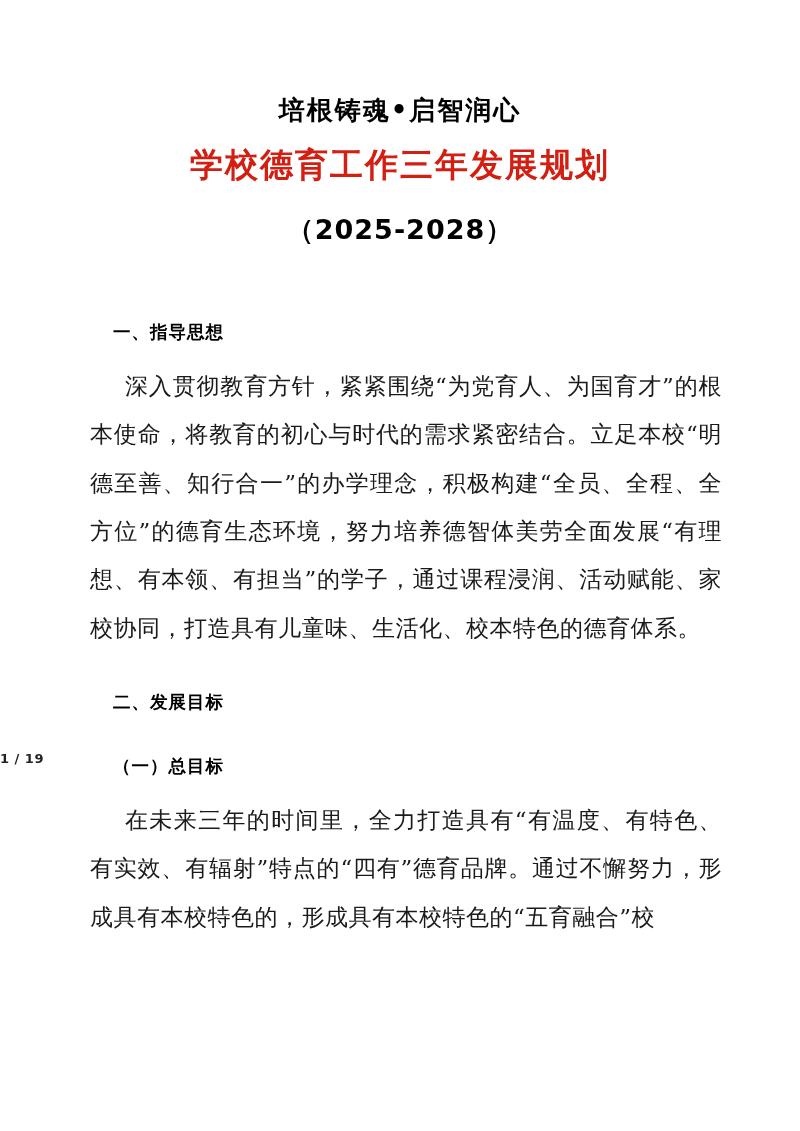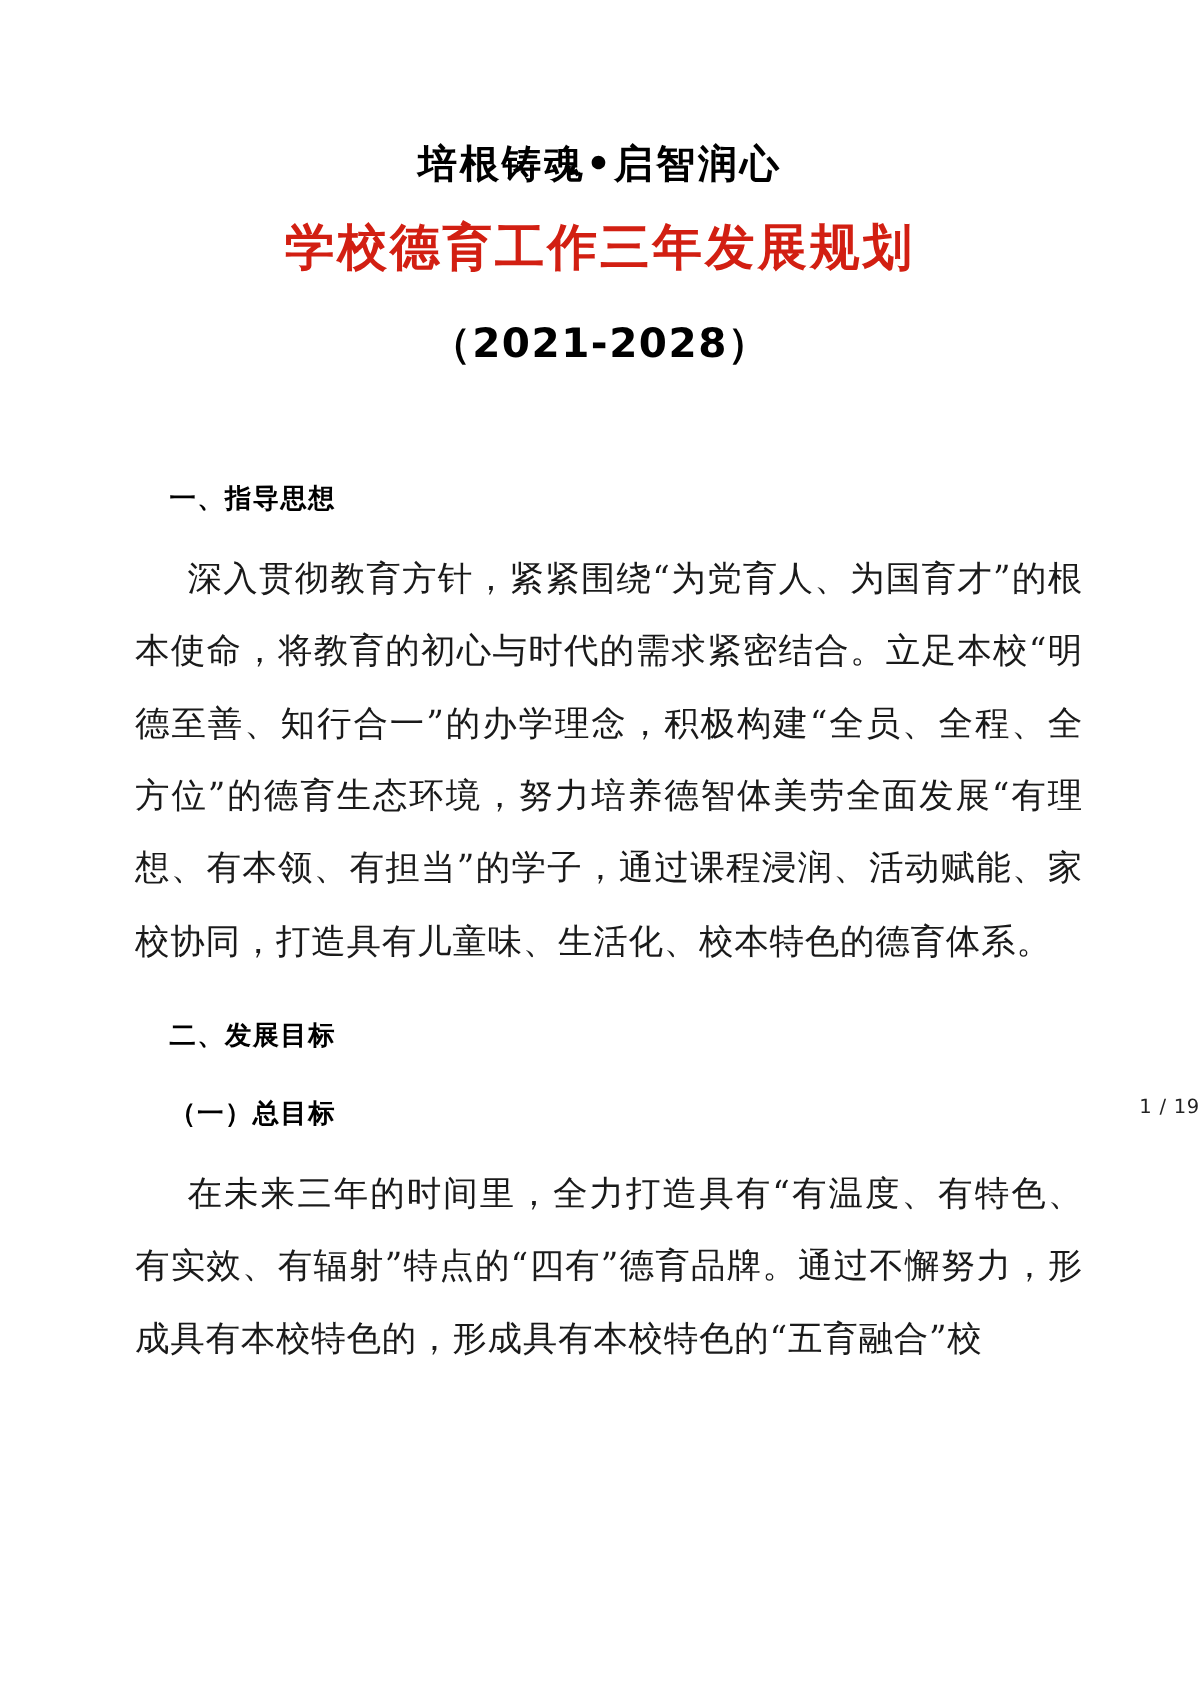--- a/index.html
+++ b/index.html
@@ -60,54 +60,54 @@
     font-family: Liberation Serif, serif;
     font-weight: bold;
     font-size: 17.5px;
     color: #000000;
     margin: 0 0 16px 0;
     text-indent: 35px;
     letter-spacing: 1px;
     line-height: 1.6;
   }
   .heading.sub {
-    margin-top: 24px;
+    margin-top: 36px;
   }
   .para {
     font-family: "DejaVu Serif", "Liberation Serif", serif;
     font-size: 23px;
     color: #1a1a1a;
     line-height: 2.1;
     margin: 0 0 6px 12px;
     text-indent: 35px;
     text-align: justify;
     letter-spacing: 0.5px;
   }
   .footer {
     position: absolute;
     left: 0;
     right: 0;
-    bottom: 72px;
-    text-align: right;
+    bottom: 52px;
+    text-align: left;
     font-family: "DejaVu Sans", "Liberation Sans", sans-serif;
-    font-weight: normal;
+    font-weight: bold;
     font-size: 13px;
     color: #222222;
     letter-spacing: 0.5px;
   }
 </style>
 </head>
 <body>
 
 <div class="page">
 
   <div class="title-block">
     <div class="title-line1">培根铸魂•启智润心</div>
     <div class="title-line2">学校德育工作三年发展规划</div>
-    <div class="title-line3">（2021-2028）</div>
+    <div class="title-line3">（2025-2028）</div>
   </div>
 
   <div class="body-content">
 
     <div class="heading">一、指导思想</div>
     <p class="para">深入贯彻教育方针，紧紧围绕“为党育人、为国育才”的根本使命，将教育的初心与时代的需求紧密结合。立足本校“明德至善、知行合一”的办学理念，积极构建“全员、全程、全方位”的德育生态环境，努力培养德智体美劳全面发展“有理想、有本领、有担当”的学子，通过课程浸润、活动赋能、家校协同，打造具有儿童味、生活化、校本特色的德育体系。</p>
 
     <div class="heading sub">二、发展目标</div>
 
     <div class="heading sub">（一）总目标</div>

